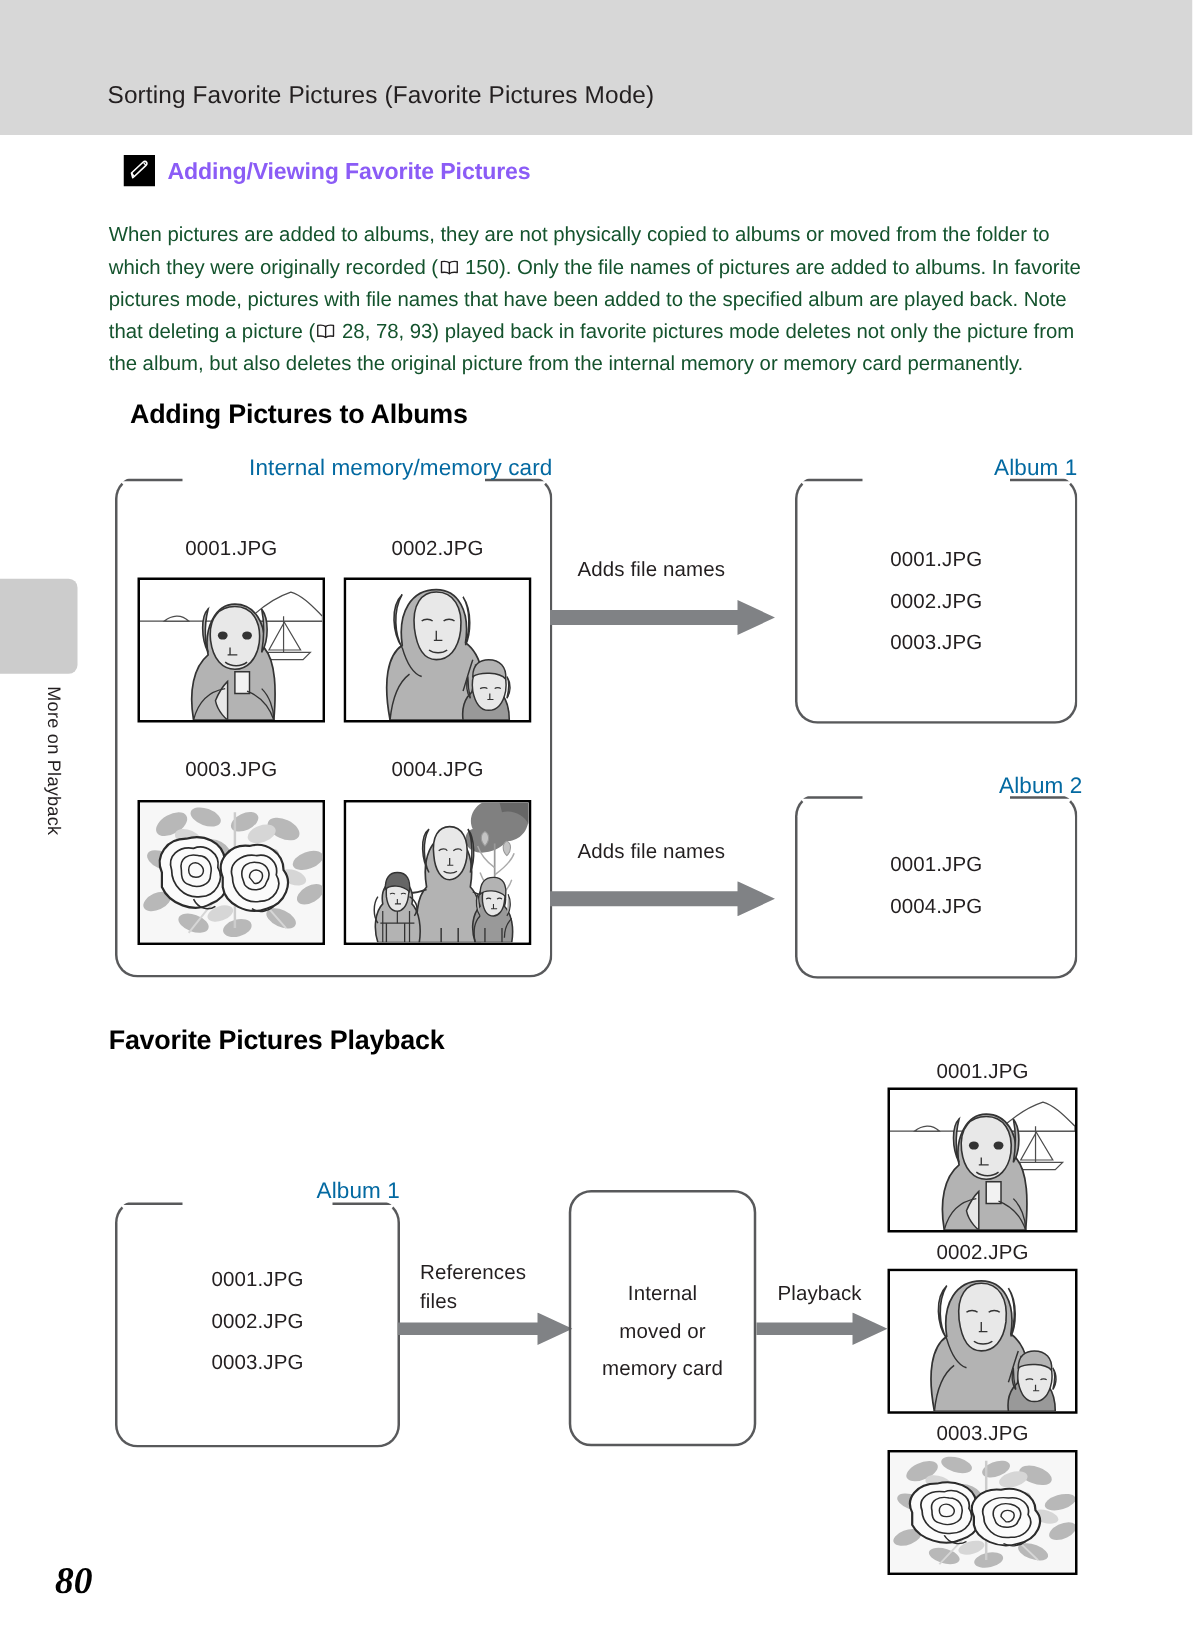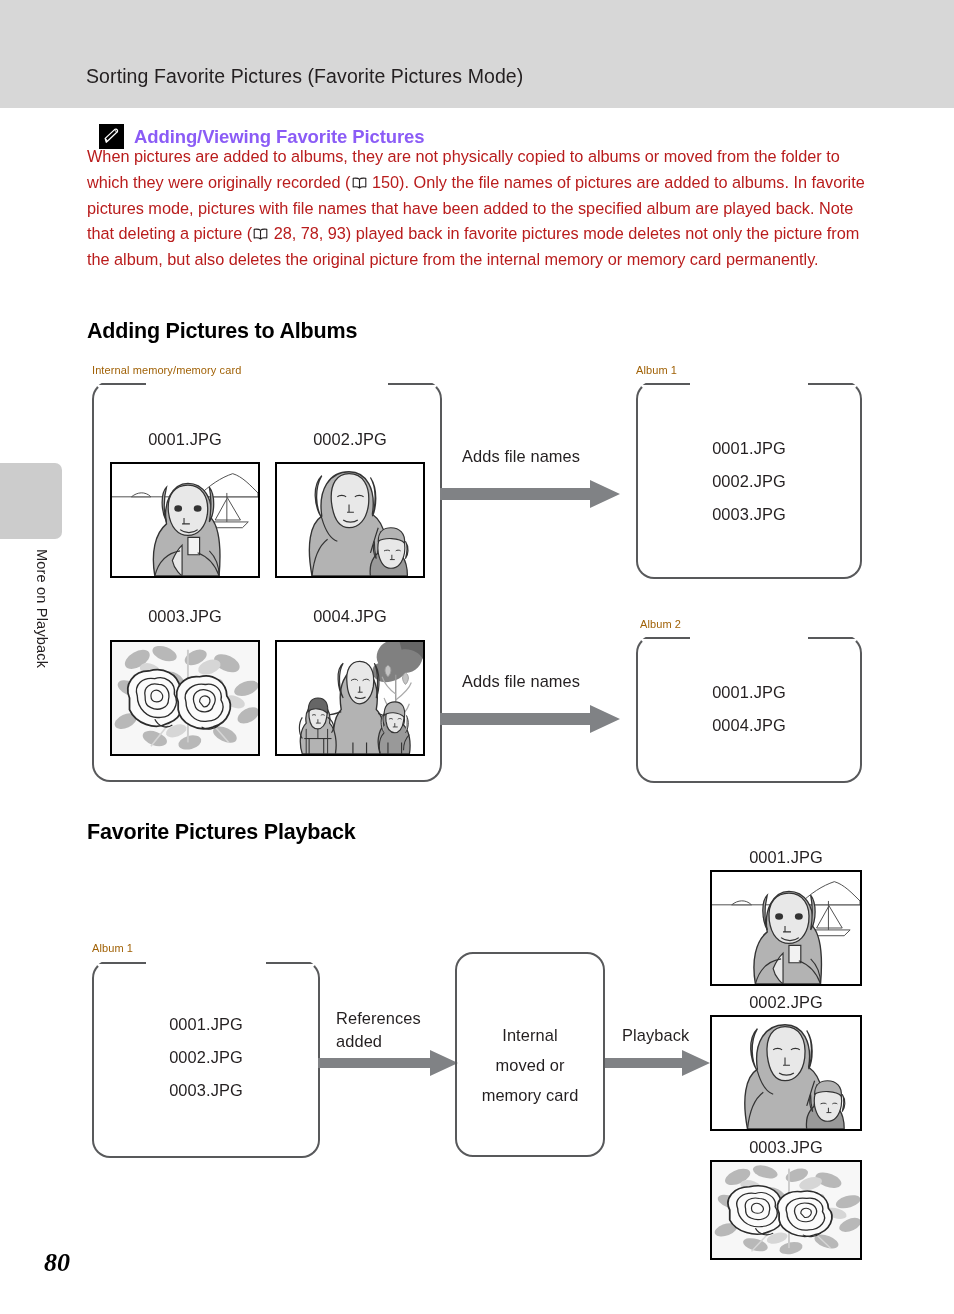--- a/index.html
+++ b/index.html
@@ -77,25 +77,25 @@
     font-size: 18.5px;
     font-weight: bold;
     color: #8b5cf6;
     letter-spacing: -0.1px;
     white-space: nowrap;
   }
 
   #note-body {
     position: absolute;
     left: 87px;
-    top: 144px;
+    top: 176px;
     width: 782px;
     font-size: 16.3px;
     line-height: 25.8px;
-    color: #b91c1c;
+    color: #14532d;
     letter-spacing: -0.02px;
   }
   .bookglyph {
     display: inline-block;
     width: 15px;
     height: 12px;
     position: relative;
     vertical-align: -1px;
     margin: 0 1px;
   }
@@ -103,21 +103,21 @@
 
   
   .section-heading {
     position: absolute;
     font-size: 21.5px;
     font-weight: bold;
     color: #000000;
     letter-spacing: -0.2px;
     white-space: nowrap;
   }
-  #heading-adding { left: 87px; top: 319px; }
+  #heading-adding { left: 104px; top: 319px; }
   #heading-playback { left: 87px; top: 820px; }
 
   
   .rbox {
     position: absolute;
     box-sizing: border-box;
     border: 2.4px solid #58595b;
     border-radius: 18px;
     background: transparent;
   }
@@ -126,23 +126,23 @@
     border-top-color: transparent;
     background-image:
       linear-gradient(to right, #58595b, #58595b),
       linear-gradient(to right, #58595b, #58595b);
     background-repeat: no-repeat;
     background-position: left top, right top;
     background-size: var(--seg) 2.4px, var(--seg) 2.4px;
   }
   .box-caption {
     position: absolute;
-    font-size: 11px;
-    color: #a16207;
-    text-align: left;
+    font-size: 18px;
+    color: #0369a1;
+    text-align: right;
     white-space: nowrap;
     letter-spacing: 0.1px;
   }
   .box-lines {
     position: absolute;
     font-size: 16.4px;
     line-height: 33px;
     color: #231f20;
     text-align: center;
     letter-spacing: 0.1px;
@@ -182,21 +182,21 @@
   }
 
   
   #page-number {
     position: absolute;
     left: 44px;
     top: 1248px;
     font-family: "Liberation Serif", serif;
     font-style: italic;
     font-weight: bold;
-    font-size: 26px;
+    font-size: 30px;
     color: #000000;
   }
 </style>
 </head>
 <body>
 
 <div id="header-band">
   <div id="header-title">Sorting Favorite Pictures (Favorite Pictures Mode)</div>
 </div>
 
@@ -402,21 +402,21 @@
 <div class="rbox notched" style="left:92px; top:960px; width:228px; height:198px; --seg:52px;"></div>
 <div class="box-caption" style="left:92px; top:942px; width:228px;">Album 1</div>
 <div class="box-lines" style="left:92px; top:1008px; width:228px;">
   <div>0001.JPG</div>
   <div>0002.JPG</div>
   <div>0003.JPG</div>
 </div>
 
 <div class="arrow-label" style="left:336px; top:1007px;">
   <div>References</div>
-  <div>added</div>
+  <div>files</div>
 </div>
 <div class="arrow" style="left:318px; top:1050px; width:140px; height:26px;">
   <svg width="140" height="26" viewBox="0 0 140 26">
     <path d="M0 8 L112 8 L112 0 L140 13 L112 26 L112 18 L0 18 Z" fill="#808285"></path>
   </svg>
 </div>
 
 <div class="rbox" style="left:455px; top:952px; width:150px; height:205px;"></div>
 <div class="box-lines" style="left:455px; top:1020px; width:150px; line-height:30px;">
   <div>Internal</div>

